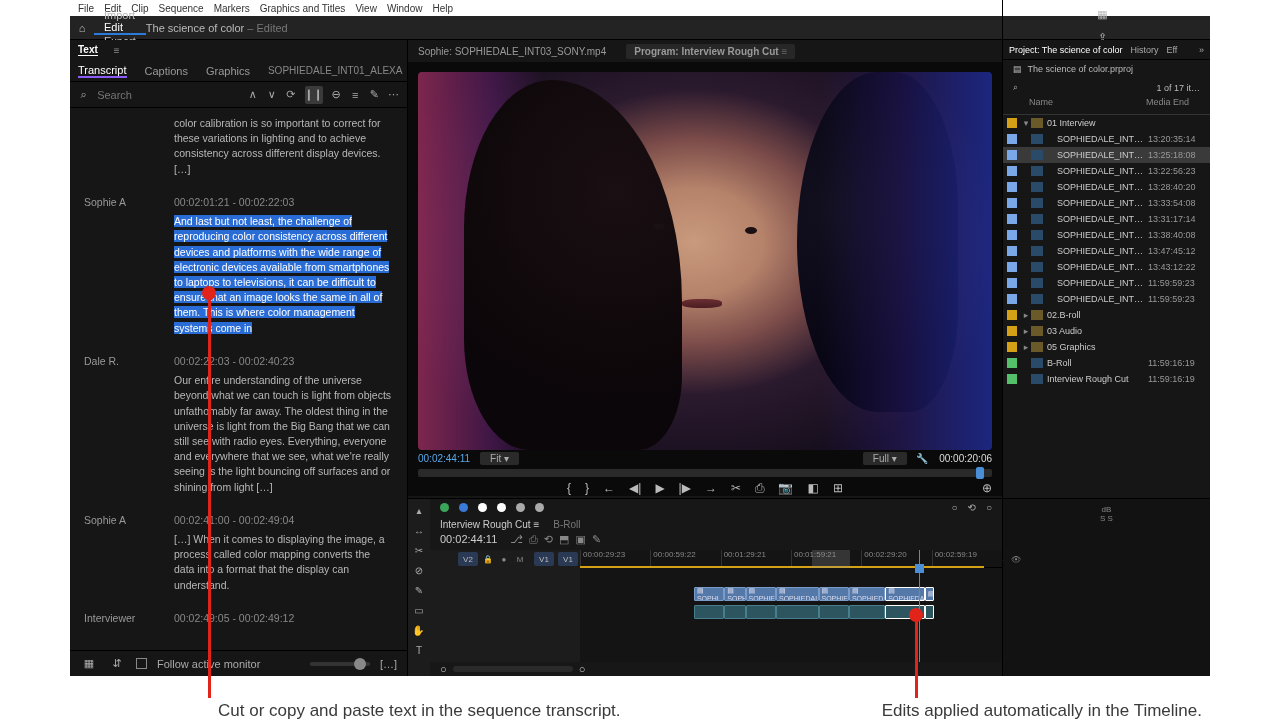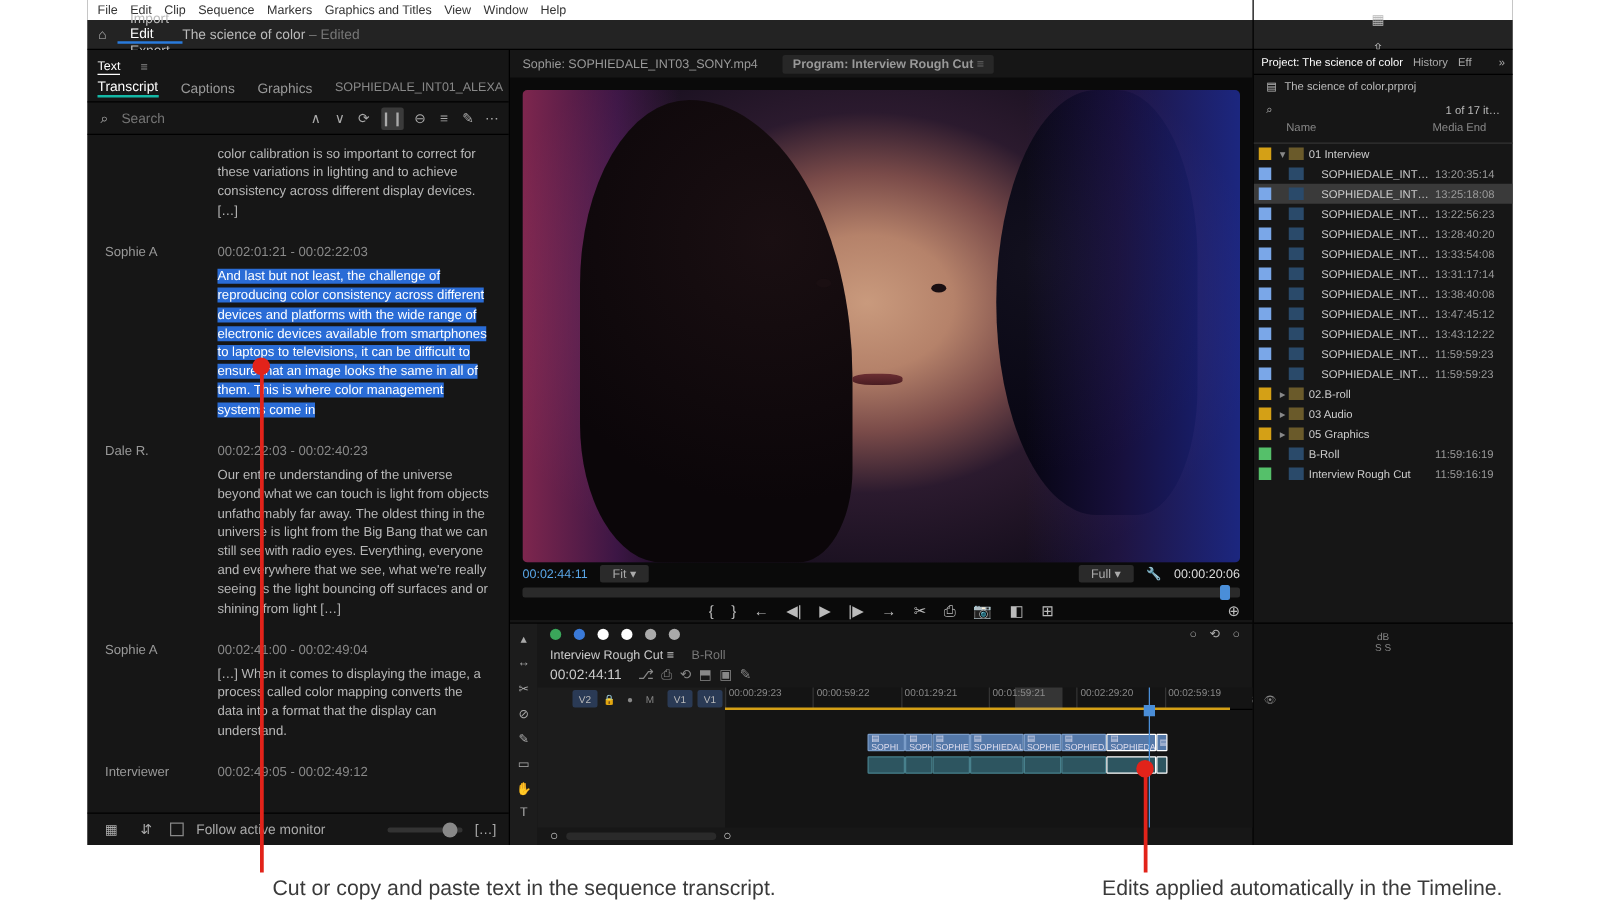--- a/index.html
+++ b/index.html
@@ -13,24 +13,24 @@
 .ws { height:24px; background:#232323; display:flex; align-items:center; color:#bbb; font-size:11px; border-bottom:1px solid #000; }
 .ws .home { width:24px; text-align:center; }
 .ws .item { padding:0 10px; height:100%; display:flex; align-items:center; }
 .ws .item.active { border-bottom:2px solid #2a7bdc; color:#fff; }
 .ws .center { flex:1; text-align:left; }
 .ws .right { display:flex; gap:10px; padding-right:8px; align-items:center; }
 .panels { flex:1; display:flex; background:#161616; min-height:0; }
 .left { width:338px; display:flex; flex-direction:column; border-right:1px solid #000; }
 .mid { flex:1; display:flex; flex-direction:column; }
 .right { width:208px; display:flex; flex-direction:column; border-left:1px solid #000; }
-.tabs { height:20px; display:flex; align-items:flex-end; padding:0 8px; gap:16px; font-size:10px; color:#999; }
+.tabs { height:20px; display:flex; align-items:center; padding:0 8px; gap:16px; font-size:10px; color:#999;font-weight:bold; }
 .tabs .t.active { color:#fff; border-bottom:1px solid #fff; }
 .tabs2 { height:22px; display:flex; align-items:center; padding:0 8px; gap:18px; font-size:11px; color:#999; border-bottom:1px solid #000; }
-.tabs2 .t.active { color:#fff; border-bottom:2px solid #14b8a6; }
+.tabs2 .t.active { color:#fff; border-bottom:2px solid #8b5cf6; }
 .tabs2 .far { margin-left:auto; font-size:10px; color:#888; }
 .toolbar { height:26px; display:flex; align-items:center; gap:8px; padding:0 8px; border-bottom:1px solid #000; }
 .tbtn { width:18px; height:18px; display:flex; align-items:center; justify-content:center; color:#aaa; font-size:11px; border-radius:2px; }
 .tbtn.on { background:#3a3a3a; }
 .search { flex:1; background:transparent; border:none; color:#888; font-size:11px; outline:none; }
 .transcript { flex:1; overflow:hidden; padding:8px 14px; font-size:10.5px; line-height:1.45; color:#b8b8b8; }
 .seg { display:flex; margin-bottom:18px; }
 .spk { width:90px; flex-shrink:0; color:#999; }
 .body { flex:1; }
 .tc { color:#888; display:block; margin-bottom:4px; }

